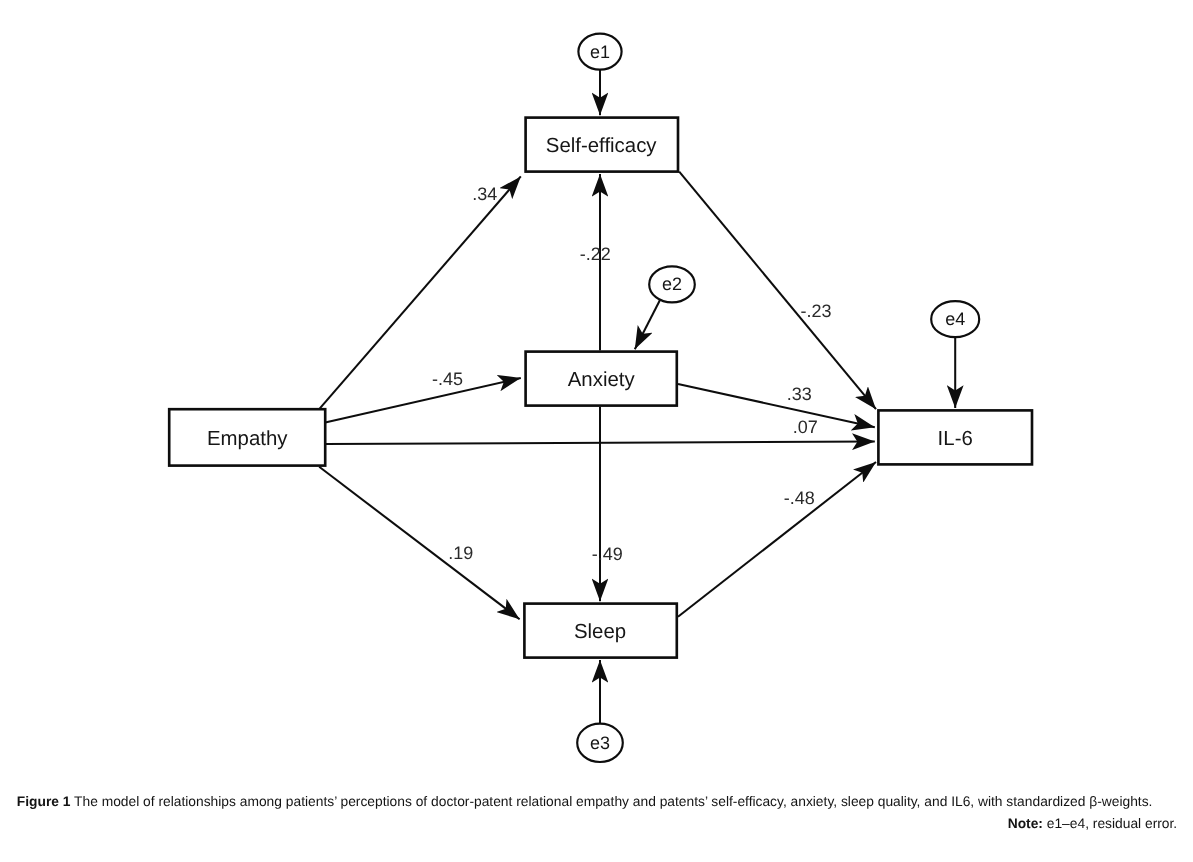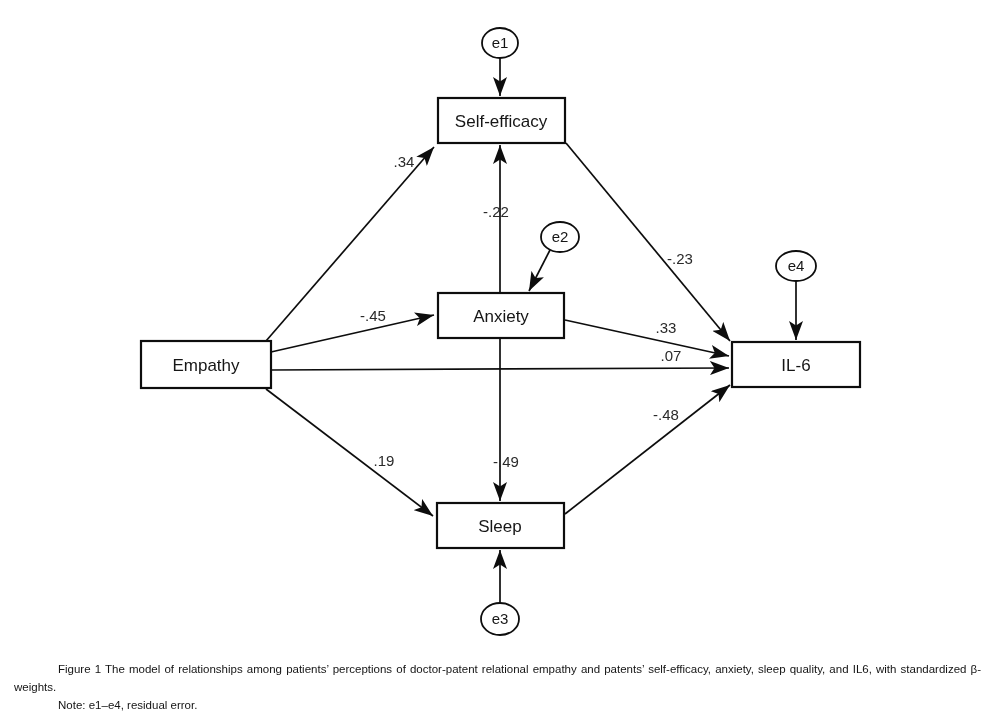--- a/index.html
+++ b/index.html
@@ -23,22 +23,22 @@
   .caption {
     position: absolute;
     left: 14px;
     top: 660px;
     width: 967px;
     font-size: 11.5px;
     line-height: 18px;
     color: #141414;
   }
   .caption p { margin: 0; text-align: justify; }
-  .caption p.note-line { text-align: left; }
-  .caption b { font-weight: normal; margin-left: 44px; }
+  .caption p.note-line { text-align: right; }
+  .caption b { font-weight: bold; }
 </style>
 </head>
 <body>
 
 <div class="figure-wrap">
 
   <svg width="994" height="656" viewBox="0 0 994 656">
     <defs>
       <marker id="arrowhead" markerUnits="userSpaceOnUse" markerWidth="20" markerHeight="14" refX="19" refY="7" orient="auto">
         <path d="M0,0 L19,7 L0,14 L4.5,7 Z" fill="#0d0d0d"></path>

